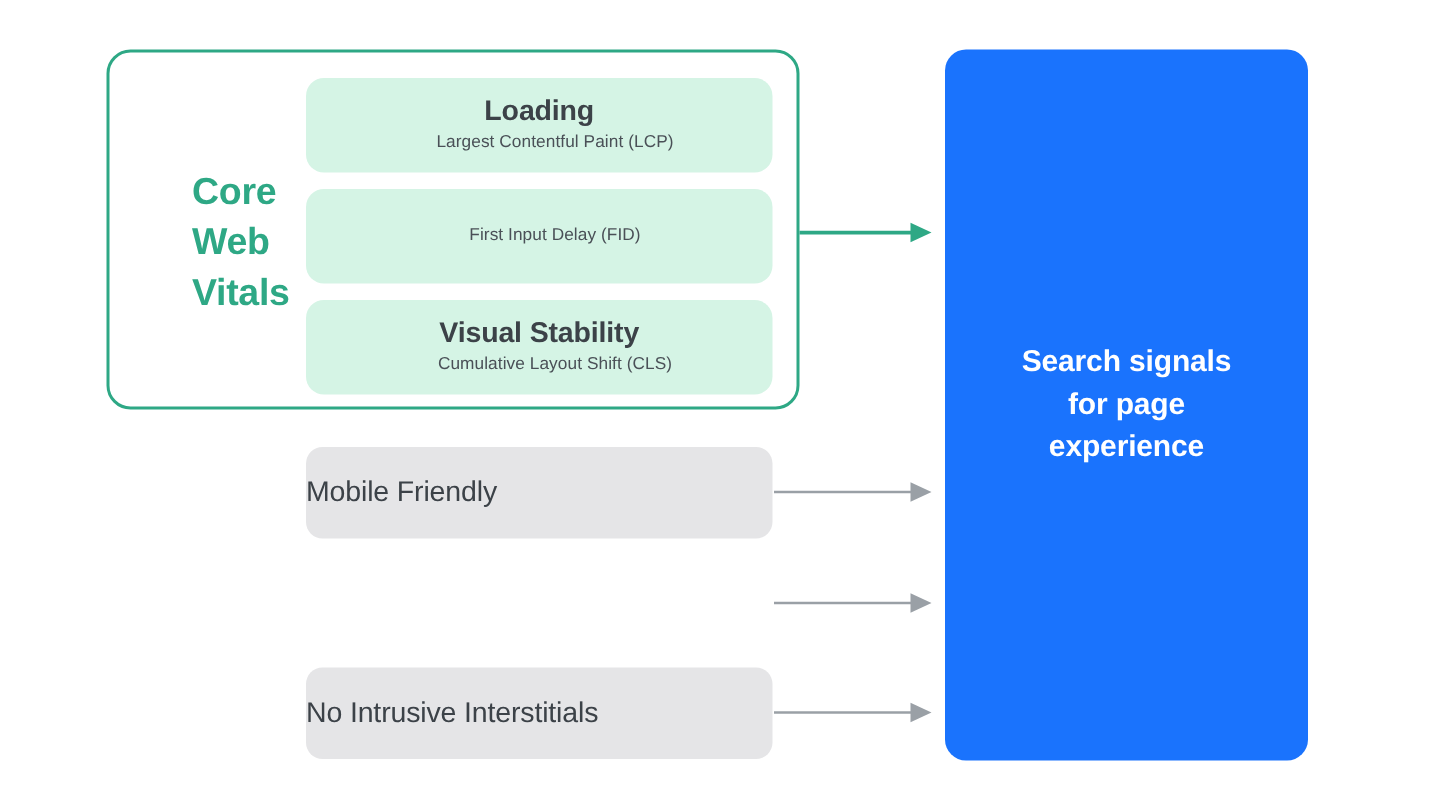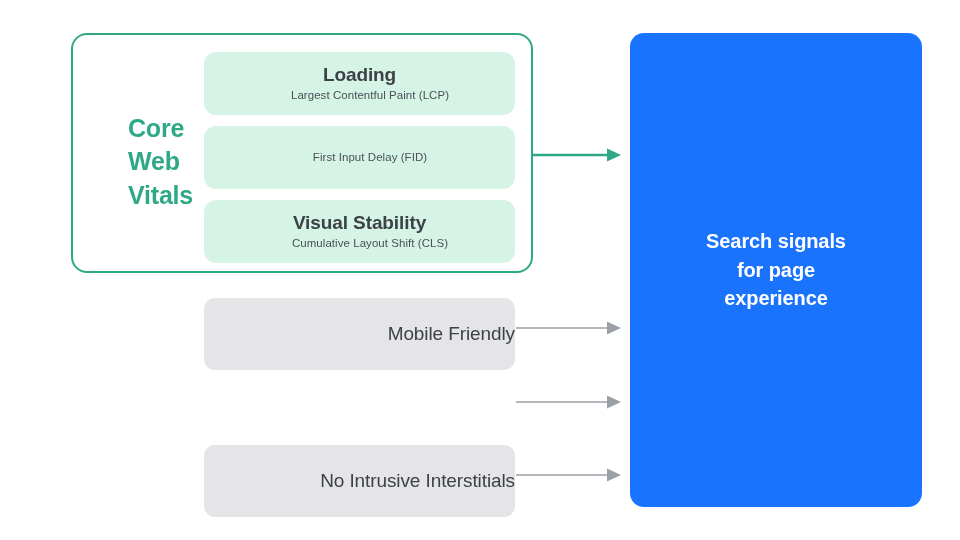--- a/index.html
+++ b/index.html
@@ -77,43 +77,43 @@
     line-height: 1.1;
     letter-spacing: 0.05px;
     margin-left: 21px;
   }
 
   
   .signal-card {
     position: absolute;
     left: 204px;
     width: 311px;
-    height: 72px;
+    height: 61px;
     background: #e5e5e7;
     border-radius: 11px;
     display: flex;
     align-items: center;
-    justify-content: flex-end;
+    justify-content: flex-start;
   }
   .signal-card.s0 { top: 298px; }
   .signal-card.s1 { top: 371px; }
   .signal-card.s2 { top: 445px; }
   .signal-label {
     color: #3c4248;
     font-size: 19px;
     font-weight: normal;
     letter-spacing: -0.1px;
   }
 
   
   .dest-box {
     position: absolute;
     left: 630px;
     top: 33px;
-    width: 292px;
+    width: 242px;
     height: 474px;
     background: #1a73fd;
     border-radius: 14px;
     display: flex;
     align-items: center;
     justify-content: center;
   }
   .dest-text {
     color: #ffffff;
     font-size: 20px;

